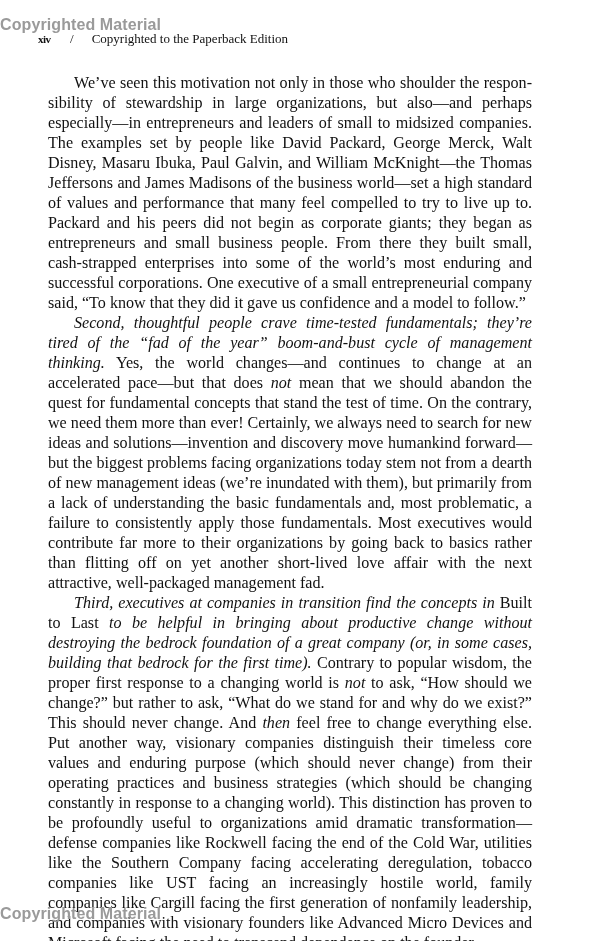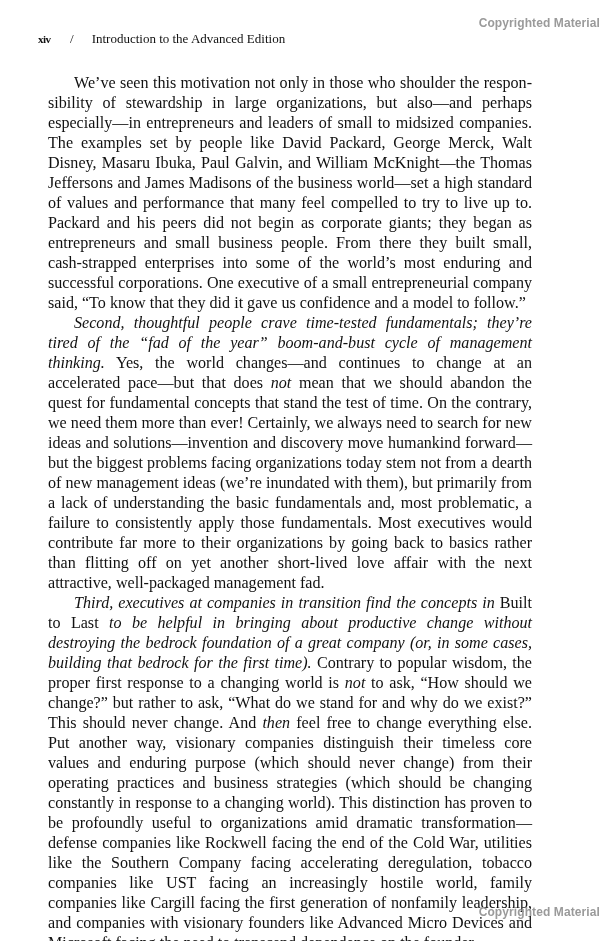--- a/index.html
+++ b/index.html
@@ -12,24 +12,24 @@
       height: 941px;
       position: relative;
       overflow: hidden;
       font-family: "Liberation Serif", "DejaVu Serif", serif;
       color: #111111;
     }
     .watermark {
       position: absolute;
       left: 0;
       width: 600px;
-      text-align: right;
+      text-align: left;
       font-family: "Liberation Sans", "DejaVu Sans", sans-serif;
       font-weight: bold;
-      font-size: 12px;
+      font-size: 16px;
       color: #9a9a9a;
       letter-spacing: 0.1px;
     }
     .wm-top { top: 16px; }
     .wm-bottom { top: 905px; }
 
     .running-head {
       position: absolute;
       top: 31px;
       left: 38px;
@@ -70,21 +70,21 @@
     .body-text i { font-style: italic; }
   </style>
 </head>
 <body>
 
 <div class="watermark wm-top">Copyrighted Material</div>
 
 <div class="running-head">
   <span class="page-num">xiv</span>
   <span class="sep">/</span>
-  <span class="head-title">Introduction to the Advanced Edition</span>
+  <span class="head-title">Copyrighted to the Paperback Edition</span>
 </div>
 
 <div class="body-text">
   <p><span>We’ve seen this motivation not only in those who shoulder the respon­sibility of stewardship in large organizations, but also—and perhaps especially—in entrepreneurs and leaders of small to midsized companies. The examples set by people like David Packard, George Merck, Walt Disney, Masaru Ibuka, Paul Galvin, and William McKnight—the Thomas Jeffersons and James Madisons of the business world—set a high standard of values and performance that many feel compelled to try to live up to. Packard and his peers did not begin as corporate giants; they began as entrepreneurs and small business people. From there they built small, cash-strapped enterprises into some of the world’s most enduring and successful corporations. One executive of a small entrepreneurial company said, “To know that they did it gave us confidence and a model to follow.”</span></p>
   <p><i>Second, thoughtful people crave time-tested fundamentals; they’re tired of the “fad of the year” boom-and-bust cycle of management thinking.</i><span> Yes, the world changes—and continues to change at an accelerated pace—but that does </span><i>not</i><span> mean that we should abandon the quest for fundamental concepts that stand the test of time. On the contrary, we need them more than ever! Certainly, we always need to search for new ideas and solutions—invention and dis­covery move humankind forward—but the biggest problems facing organi­zations today stem not from a dearth of new management ideas (we’re inundated with them), but primarily from a lack of understanding the basic fundamentals and, most problematic, a failure to consistently apply those fundamentals. Most executives would contribute far more to their organiza­tions by going back to basics rather than flitting off on yet another short-lived love affair with the next attractive, well-packaged management fad.</span></p>
   <p><i>Third, executives at companies in transition find the concepts in</i><span> Built to Last </span><i>to be helpful in bringing about productive change without destroying the bedrock foundation of a great company (or, in some cases, building that bedrock for the first time).</i><span> Contrary to popular wisdom, the proper first response to a changing world is </span><i>not</i><span> to ask, “How should we change?” but rather to ask, “What do we stand for and why do we exist?” This should never change. And </span><i>then</i><span> feel free to change everything else. Put another way, visionary companies distinguish their timeless core values and enduring purpose (which should never change) from their operating practices and business strategies (which should be changing constantly in response to a changing world). This distinction has proven to be profoundly useful to organizations amid dramatic transformation—defense companies like Rockwell facing the end of the Cold War, utilities like the Southern Company facing accelerating dereg­ulation, tobacco companies like UST facing an increasingly hostile world, family companies like Cargill facing the first generation of nonfamily lead­ership, and companies with visionary founders like Advanced Micro Devices and Microsoft facing the need to transcend dependence on the founder.</span></p>
 </div>
 
 <div class="watermark wm-bottom">Copyrighted Material</div>
 

